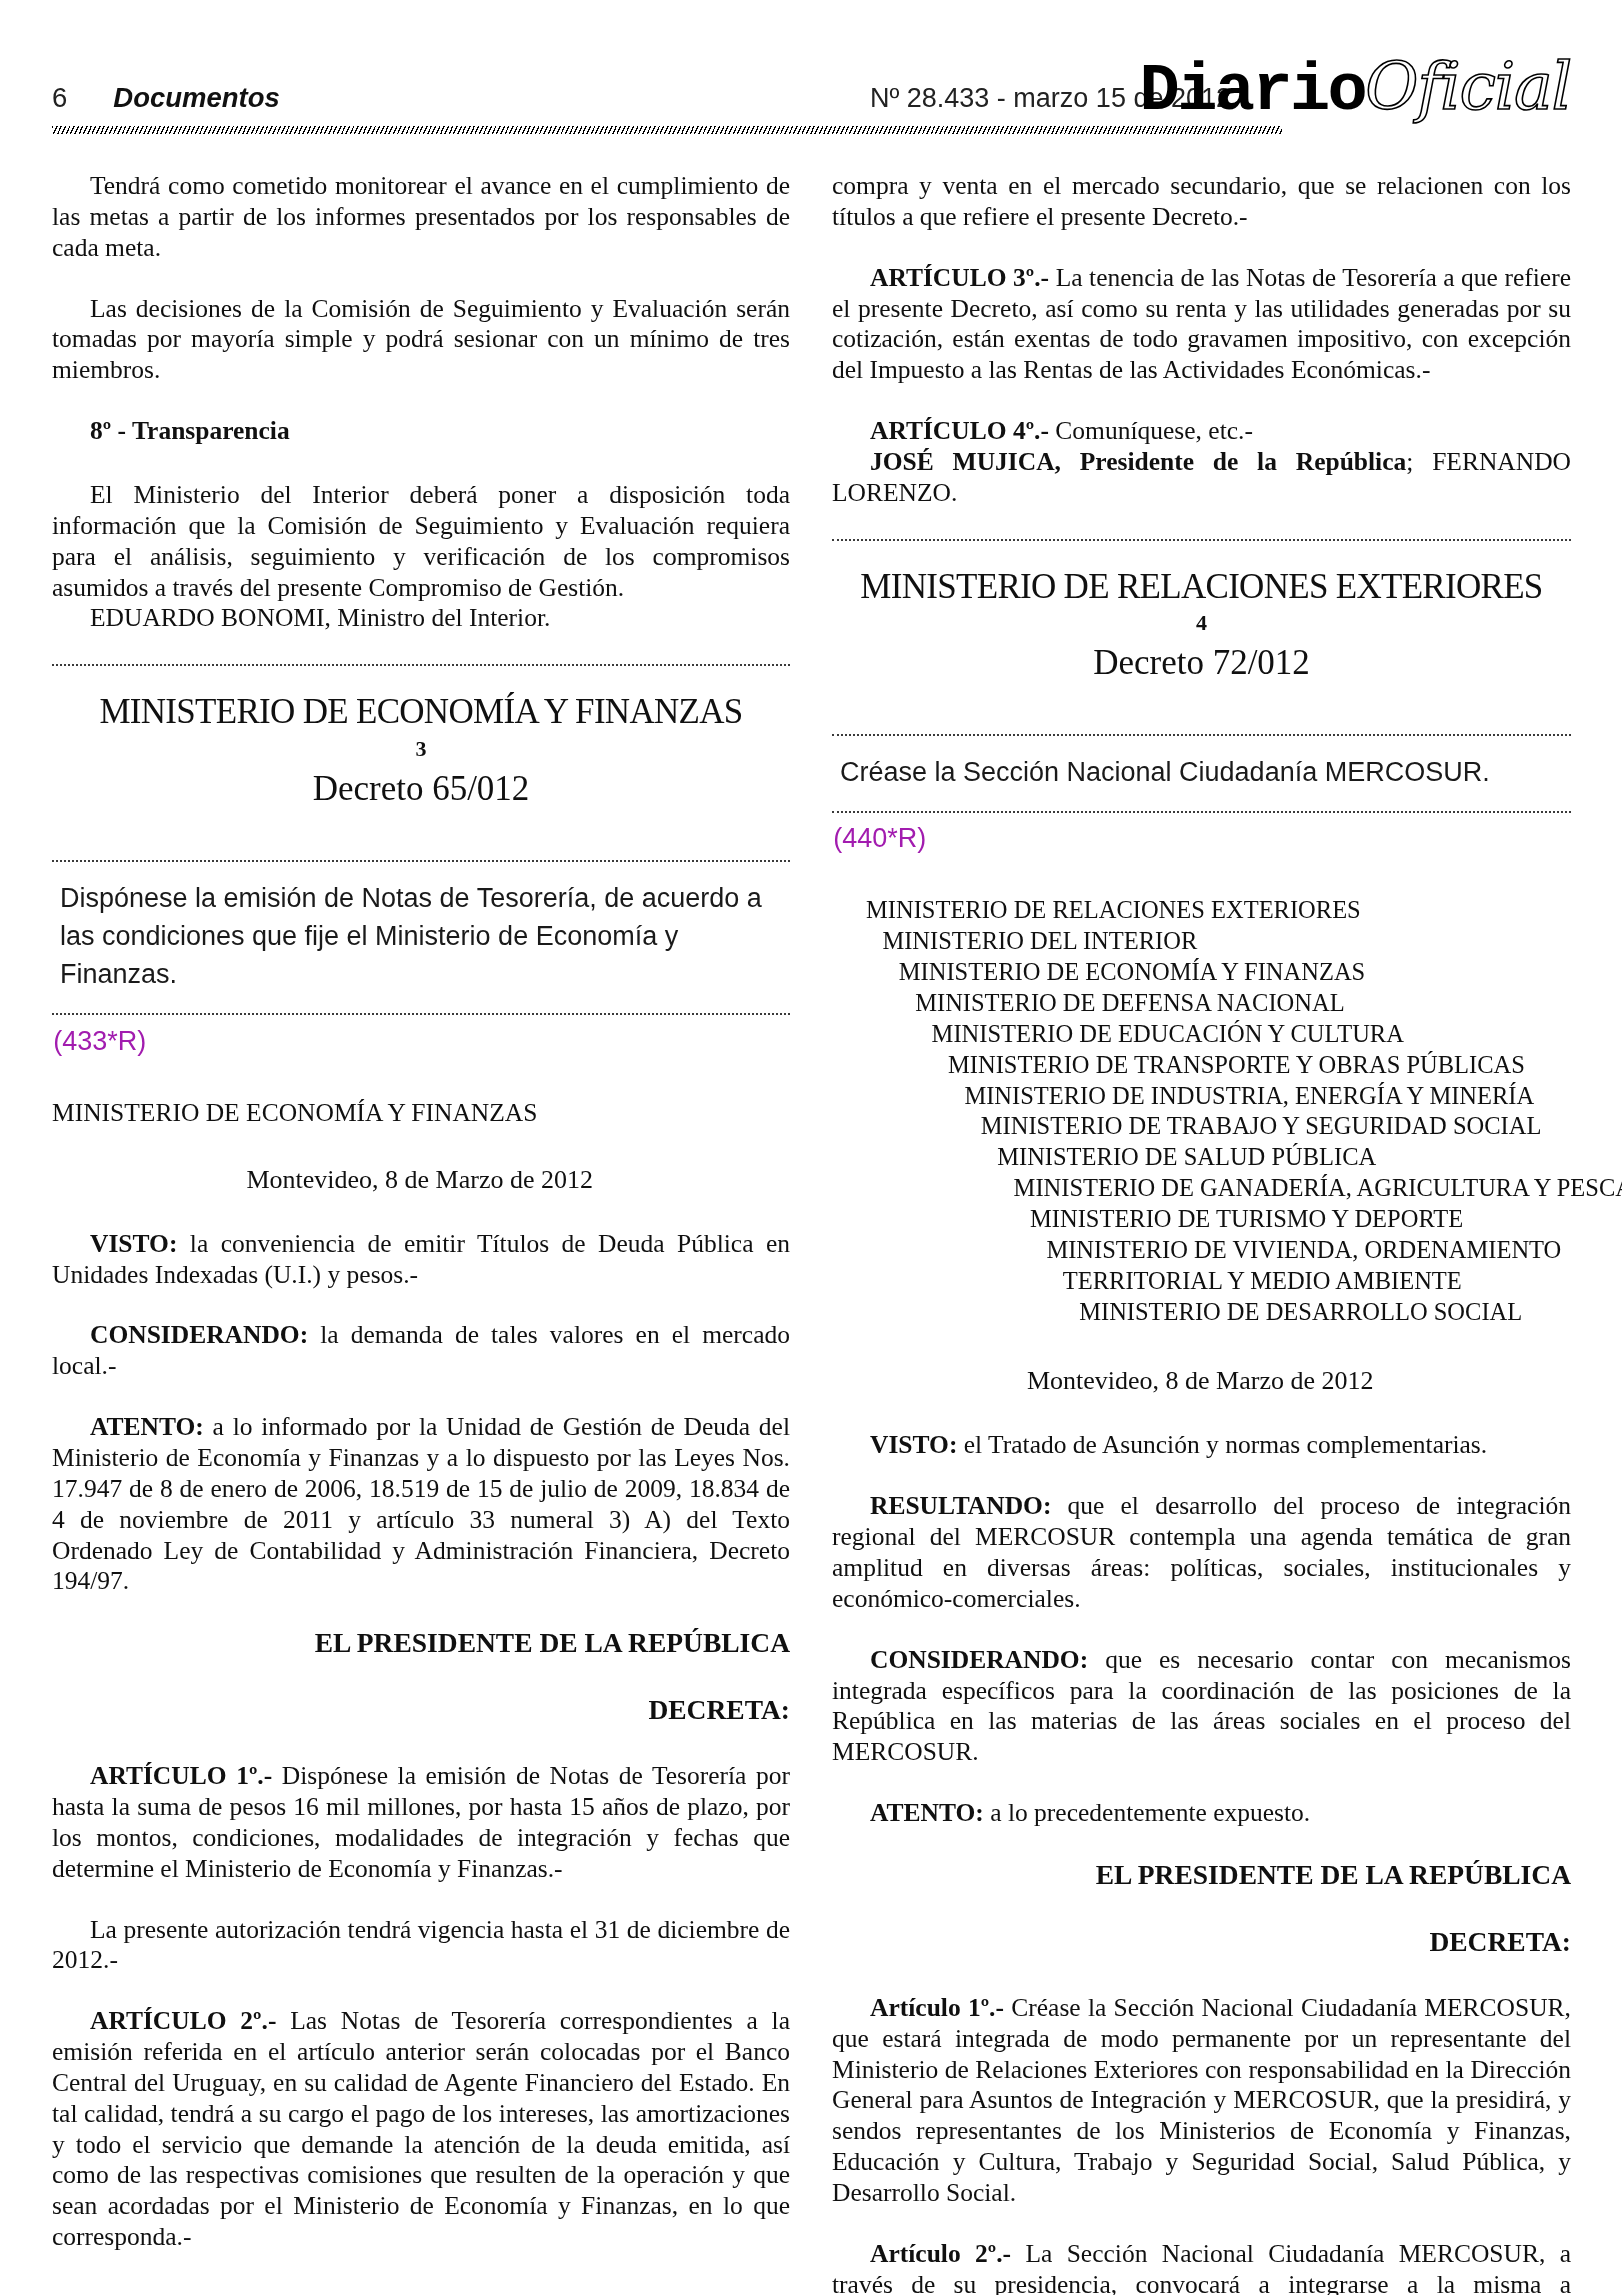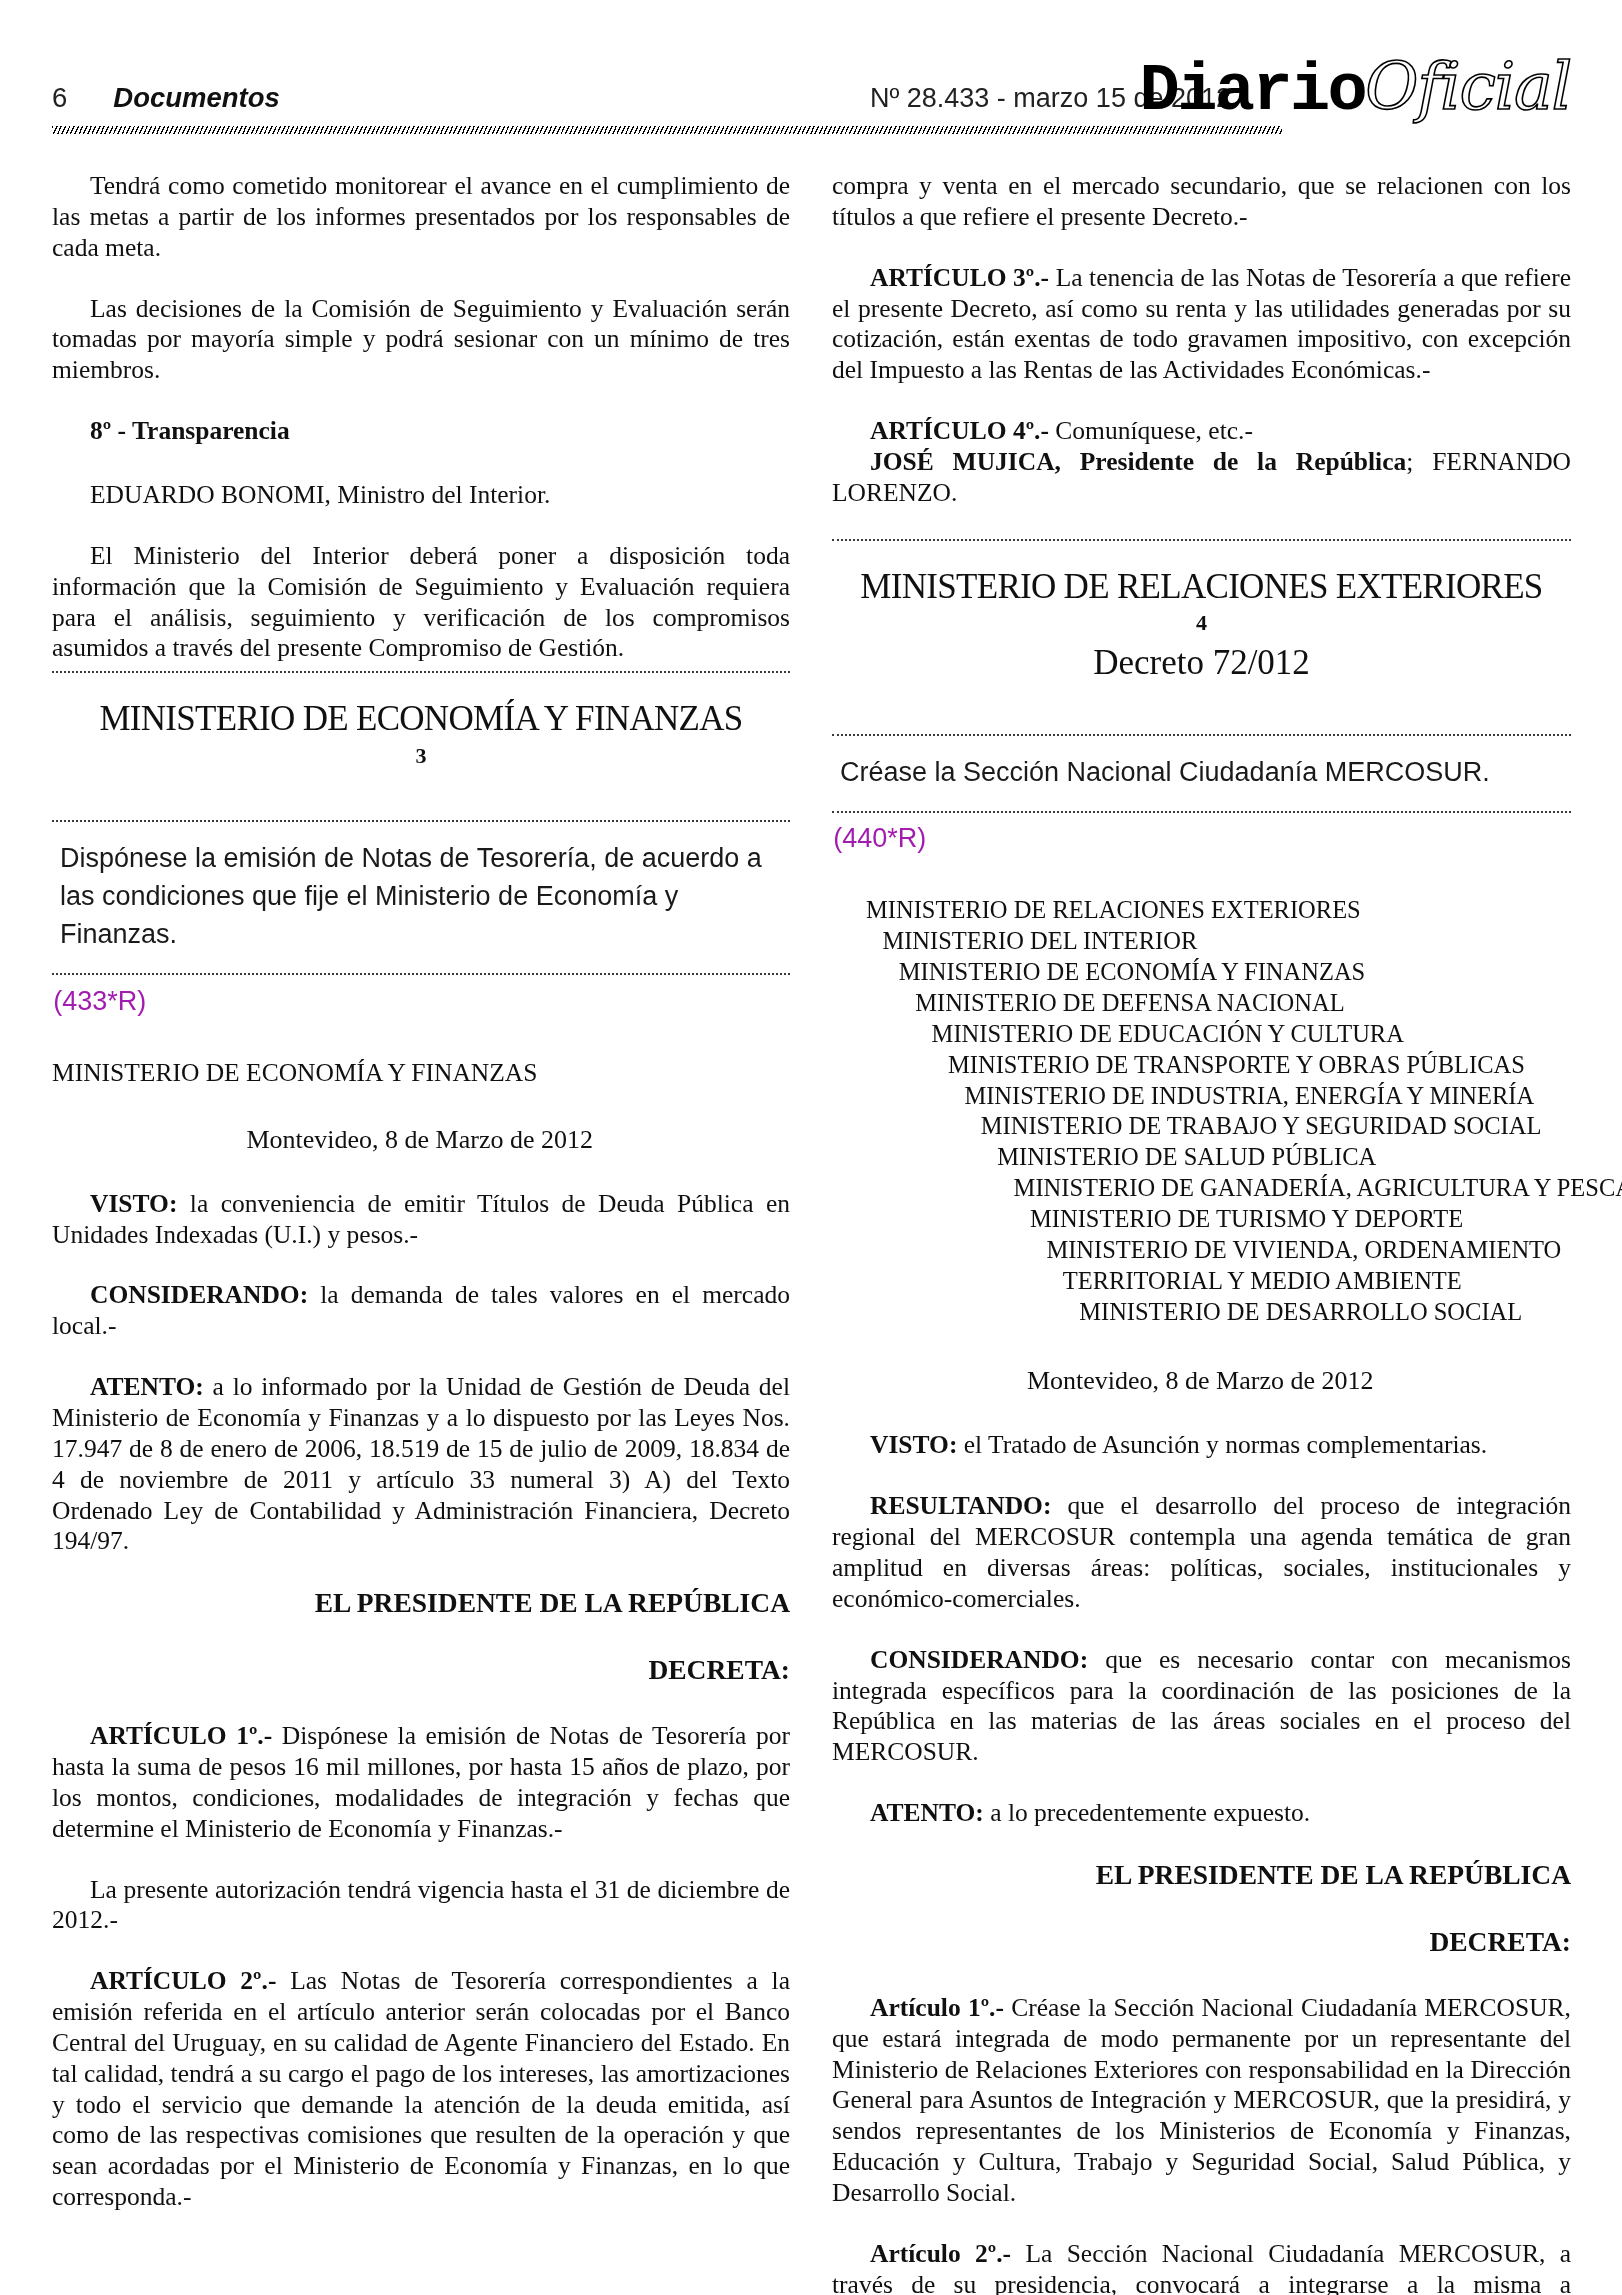--- a/index.html
+++ b/index.html
@@ -71,28 +71,29 @@
   </div>
 
   <div class="cols">
 
     <div class="col">
       <p class="b">Tendrá como cometido monitorear el avance en el cumplimiento de las metas a partir de los informes presentados por los responsables de cada meta.</p>
       <p class="b">Las decisiones de la Comisión de Seguimiento y Evaluación serán tomadas por mayoría simple y podrá sesionar con un mínimo de tres miembros.</p>
 
       <div class="sec-head-sm"><span class="underl">8º - Transparencia</span></div>
 
+      <p class="b tight">El Ministerio del Interior deberá poner a disposición toda información que la Comisión de Seguimiento y Evaluación requiera para el análisis, seguimiento y verificación de los compromisos asumidos a través del presente Compromiso de Gestión.</p>
       <p class="b">EDUARDO BONOMI, Ministro del Interior.</p>
-      <p class="b tight">El Ministerio del Interior deberá poner a disposición toda información que la Comisión de Seguimiento y Evaluación requiera para el análisis, seguimiento y verificación de los compromisos asumidos a través del presente Compromiso de Gestión.</p>
 
       <hr class="dotsep">
 
       <div class="decree-head">
         <div class="decree-ministry">MINISTERIO DE ECONOMÍA Y FINANZAS</div>
         <div class="decree-number">3</div>
+        <div class="decree-id">Decreto 65/012</div>
       </div>
 
       <div class="summary-box">Dispónese la emisión de Notas de Tesorería, de acuerdo a las condiciones que fije el Ministerio de Economía y Finanzas.</div>
       <div class="summary-ref">(433*R)</div>
 
       <div class="plain-line">MINISTERIO DE ECONOMÍA Y FINANZAS</div>
 
       <div class="date-line">Montevideo, 8 de Marzo de 2012</div>
 
       <p class="b"><strong class="lead">VISTO:</strong><span> la conveniencia de emitir Títulos de Deuda Pública en Unidades Indexadas (U.I.) y pesos.-</span></p>

